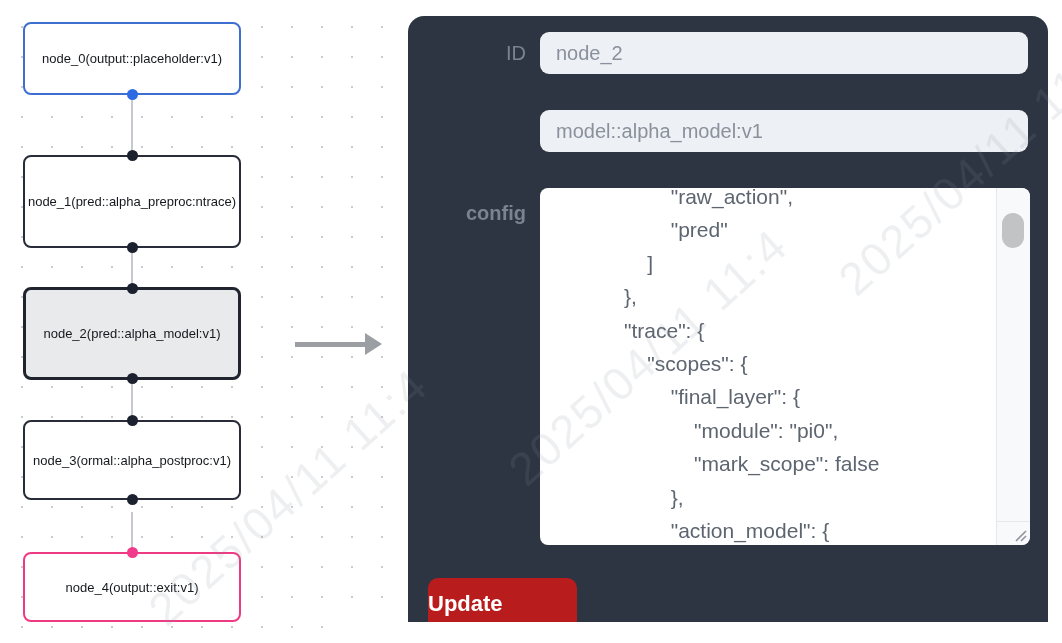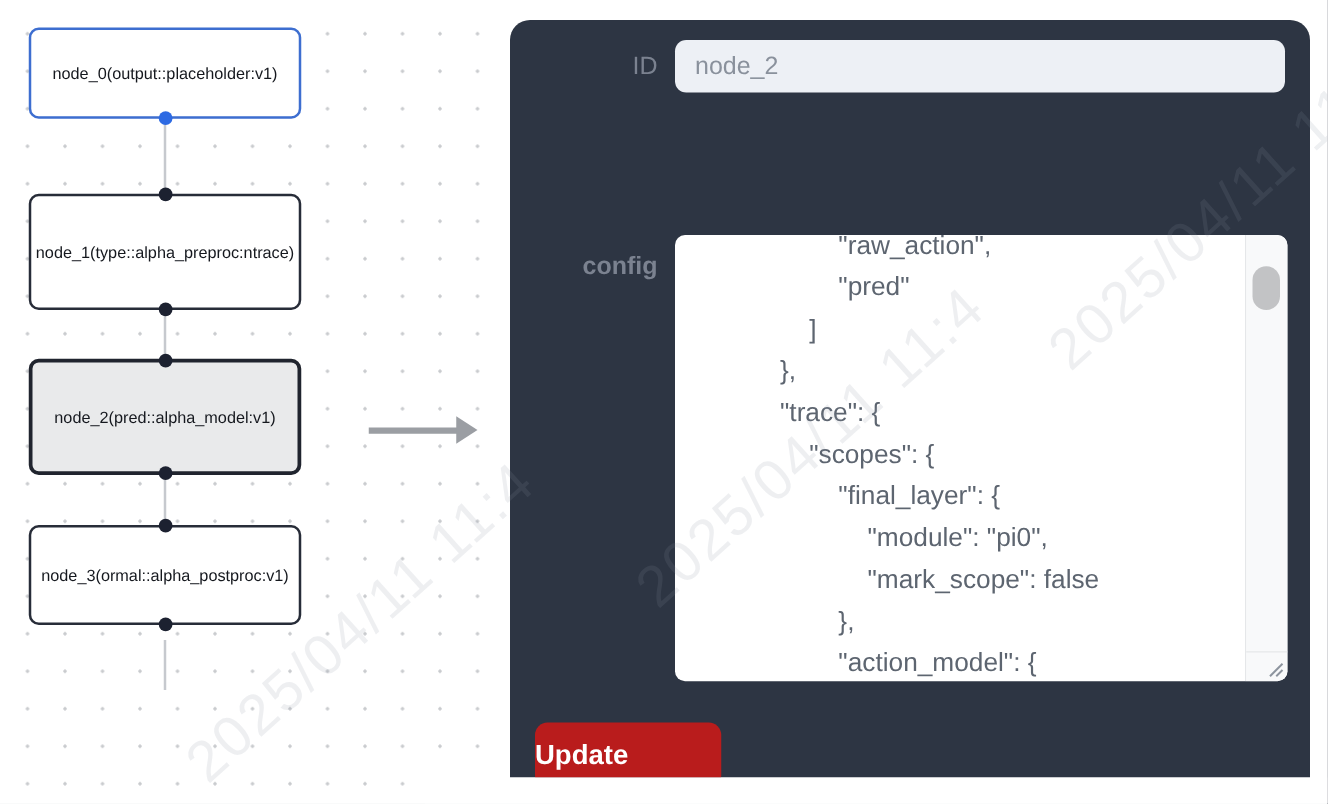--- a/index.html
+++ b/index.html
@@ -108,21 +108,21 @@
   <div class="edge" style="top:512px;height:40px"></div>
 
   <div class="node node-input" style="top:22px;height:73px">
     <div class="nl">node_0</div>
     <div class="nl">(output::placeholder:v1)</div>
     <span class="port port-bottom port-blue"></span>
   </div>
 
   <div class="node" style="top:155px;height:93px">
     <div class="nl">node_1</div>
-    <div class="nl">(type::alpha_preproc:n</div>
+    <div class="nl">(pred::alpha_preproc:n</div>
     <div class="nl">trace)</div>
     <span class="port port-top"></span>
     <span class="port port-bottom"></span>
   </div>
 
   <div class="node node-selected" style="top:287px;height:93px">
     <div class="nl">node_2</div>
     <div class="nl">(pred::alpha_model:v1</div>
     <div class="nl">)</div>
     <span class="port port-top"></span>
@@ -130,30 +130,36 @@
   </div>
 
   <div class="node" style="top:420px;height:80px">
     <div class="nl">node_3</div>
     <div class="nl">(ormal::alpha_postproc:</div>
     <div class="nl">v1)</div>
     <span class="port port-top"></span>
     <span class="port port-bottom"></span>
   </div>
 
+  <div class="node node-output" style="top:552px;height:70px">
+    <div class="nl">node_4</div>
+    <div class="nl">(output::exit:v1)</div>
+    <span class="port port-top port-pink"></span>
+  </div>
 
   <div class="arrow">
     <span class="shaft"></span>
     <span class="head"></span>
   </div>
 
   <div class="panel">
     <div class="p-label lbl-id">ID</div>
     <input class="p-input inp-id" type="text" value="node_2" style="">
 
+    <input class="p-input inp-type" type="text" value="model::alpha_model:v1" style="">
 
     <div class="p-label lbl-config">config</div>
     <div class="ta">
       <div class="code">                    "raw_action",
                     "pred"
                 ]
             },
             "trace": {
                 "scopes": {
                     "final_layer": {

